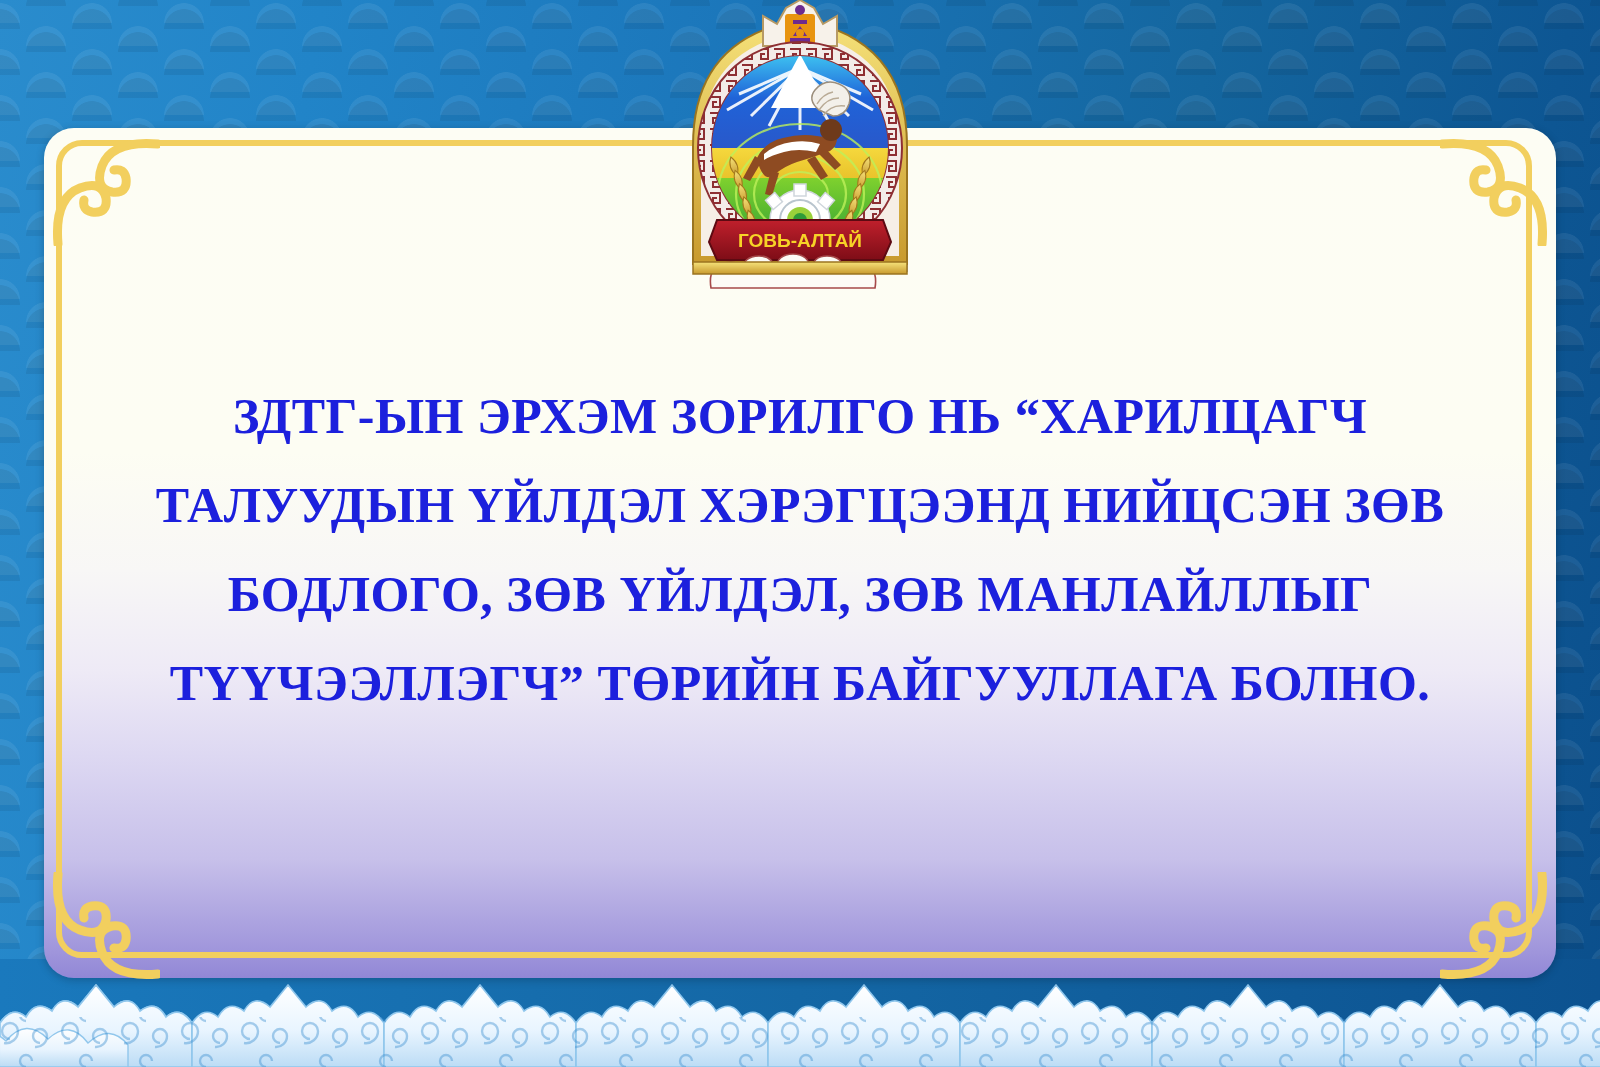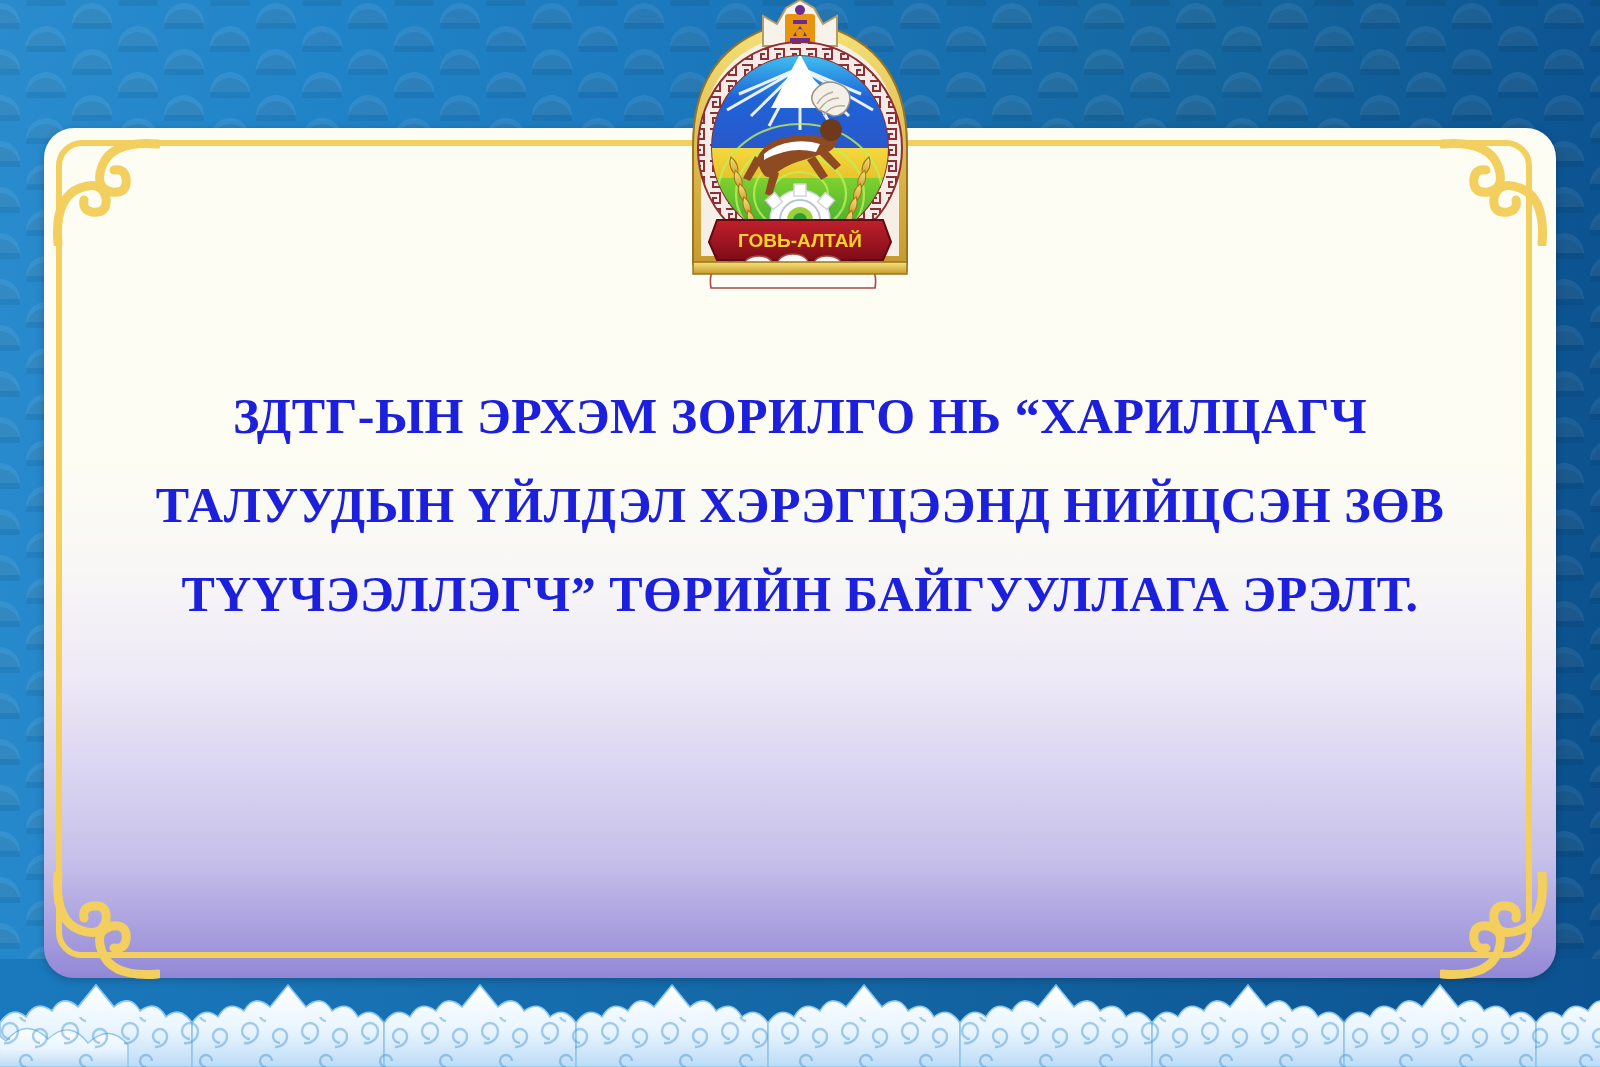--- a/index.html
+++ b/index.html
@@ -305,16 +305,17 @@
       <g fill="#fdfbf6" stroke="#a64a4a" stroke-width="1.6">
         <path d="M52,290 q-4,-24 18,-26 q10,-1 12,10 q2,-16 18,-16 q14,0 16,14 q2,-16 18,-16 q16,0 18,16 q2,-14 16,-14 q16,0 18,16 q2,-11 12,-10 q22,2 18,26 z"></path>
       </g>
       <rect x="34" y="264" width="214" height="12" fill="url(#goldg)" stroke="#9a7420" stroke-width="1.5"></rect>
     </svg>
   </div>
 
   <div class="text-block">
     <span class="ln">ЗДТГ-ЫН ЭРХЭМ ЗОРИЛГО НЬ “ХАРИЛЦАГЧ</span>
     <span class="ln">ТАЛУУДЫН ҮЙЛДЭЛ ХЭРЭГЦЭЭНД НИЙЦСЭН ЗӨВ</span>
-    <span class="ln">ТҮҮЧЭЭЛЛЭГЧ” ТӨРИЙН БАЙГУУЛЛАГА ЭРЭЛТ.</span>
+    <span class="ln">БОДЛОГО, ЗӨВ ҮЙЛДЭЛ, ЗӨВ МАНЛАЙЛЛЫГ</span>
+    <span class="ln">ТҮҮЧЭЭЛЛЭГЧ” ТӨРИЙН БАЙГУУЛЛАГА БОЛНО.</span>
   </div>
 
 </div>
 
 </body></html>

